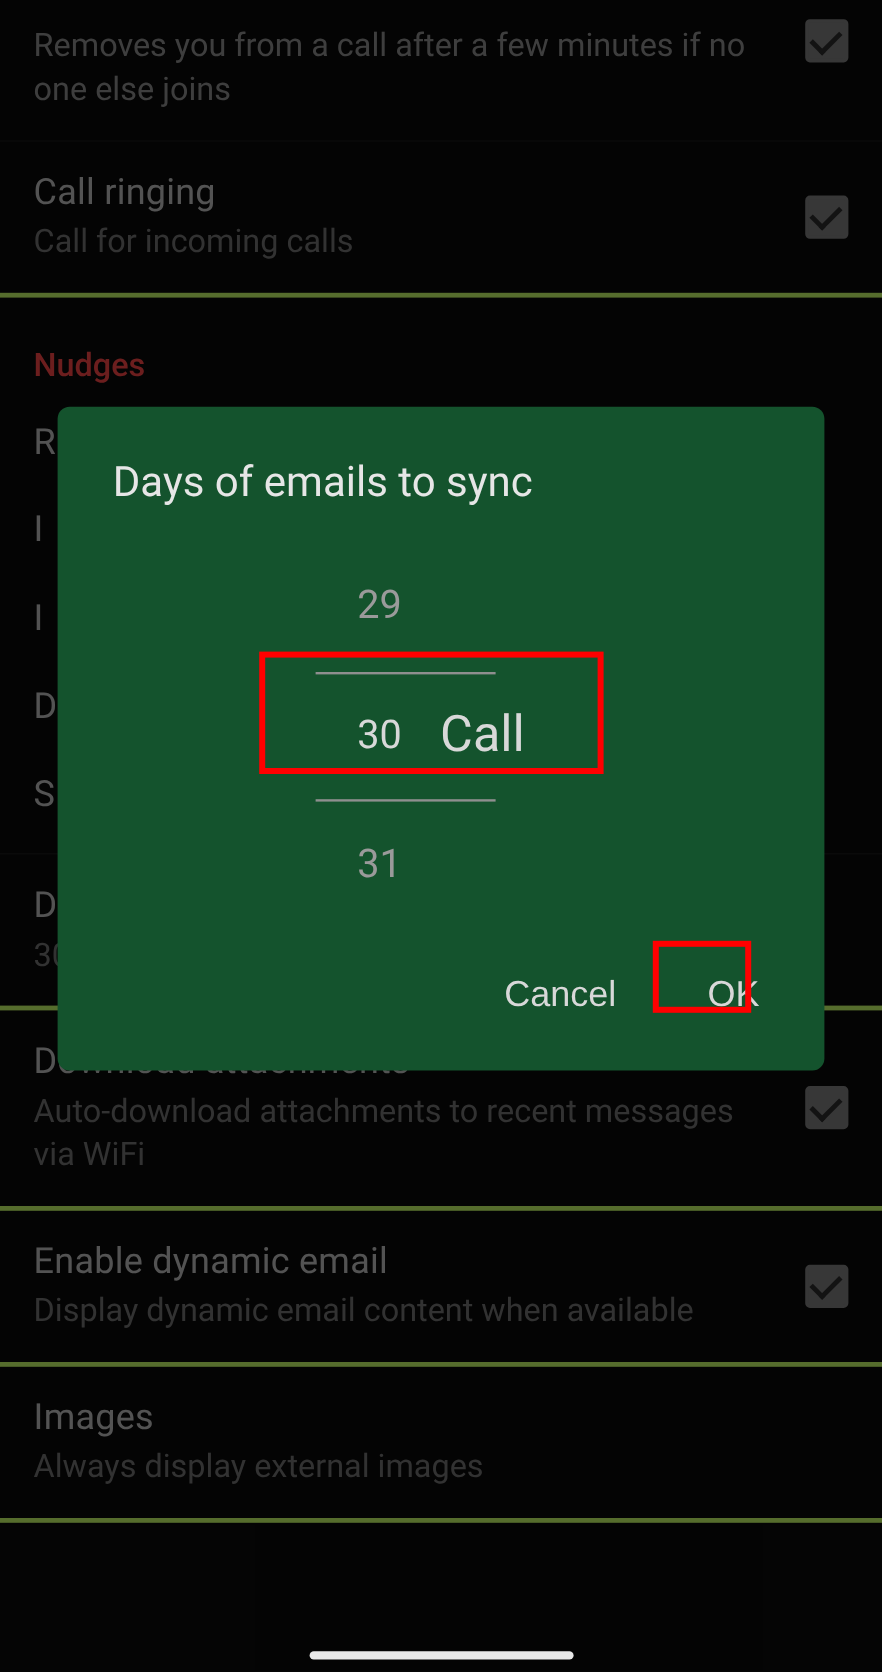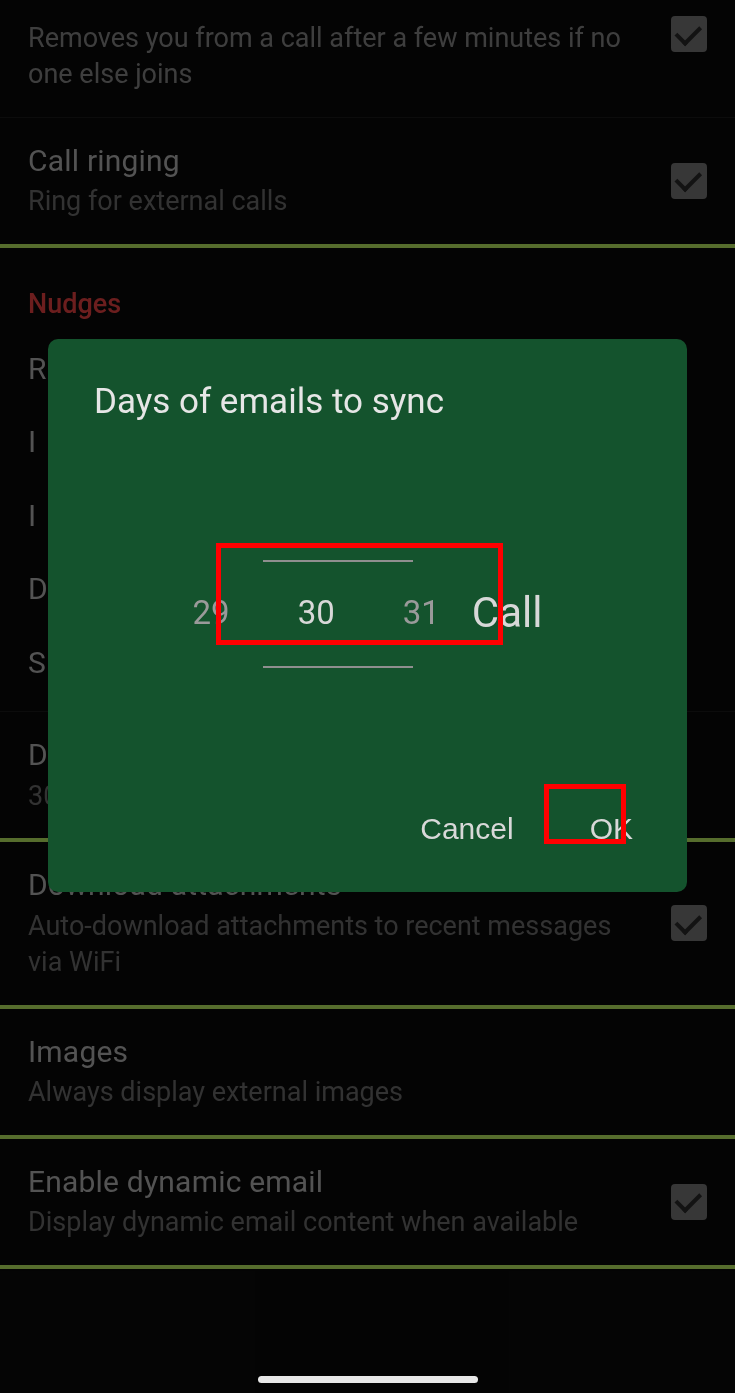--- a/index.html
+++ b/index.html
@@ -95,21 +95,21 @@
   .picker {
     position: relative;
     display: flex;
     align-items: center;
     justify-content: center;
     height: 340px;
     gap: 32px;
   }
   .picker-col {
     display: flex;
-    flex-direction: row;
+    flex-direction: column;
     align-items: center;
     justify-content: center;
     gap: 68px;
     position: relative;
     text-align: center;
   }
   .picker-val {
     font-size: 33px;
     color: #9a9a9a;
     font-weight: 400;
@@ -181,21 +181,21 @@
   <div class="partial-item" style="padding-top:16px; display:flex; align-items:flex-start; justify-content:space-between;">
     <div class="setting-text">
       <div class="setting-sub" style="color:#8a8a8a;">Removes you from a call after a few minutes if no one else joins</div>
     </div>
     <div class="checkbox checked" style="margin-top:0;"></div>
   </div>
 
   <div class="setting-item">
     <div class="setting-text">
       <div class="setting-title">Call ringing</div>
-      <div class="setting-sub">Ring for external calls</div>
+      <div class="setting-sub">Call for incoming calls</div>
     </div>
     <div class="checkbox checked"></div>
   </div>
 
   <div class="section-header">Nudges</div>
 
   <div style="padding:18px 28px 18px 28px;">
     <div class="setting-title">R</div>
   </div>
   <div style="padding:18px 28px 18px 28px;">
@@ -219,33 +219,33 @@
   </div>
 
   <div class="setting-item">
     <div class="setting-text">
       <div class="setting-title">Download attachments</div>
       <div class="setting-sub">Auto-download attachments to recent messages via WiFi</div>
     </div>
     <div class="checkbox checked"></div>
   </div>
 
+  <div class="setting-item">
+    <div class="setting-text">
+      <div class="setting-title">Enable dynamic email</div>
+      <div class="setting-sub">Display dynamic email content when available</div>
+    </div>
+    <div class="checkbox checked"></div>
+  </div>
+
   <div class="setting-item no-check">
     <div class="setting-text">
       <div class="setting-title">Images</div>
       <div class="setting-sub">Always display external images</div>
     </div>
-  </div>
-
-  <div class="setting-item">
-    <div class="setting-text">
-      <div class="setting-title">Enable dynamic email</div>
-      <div class="setting-sub">Display dynamic email content when available</div>
-    </div>
-    <div class="checkbox checked"></div>
   </div>
 
 </div>
 
 <div class="dim-overlay"></div>
 
 <div class="dialog">
   <div class="dialog-title">Days of emails to sync</div>
 
   <div class="picker">

